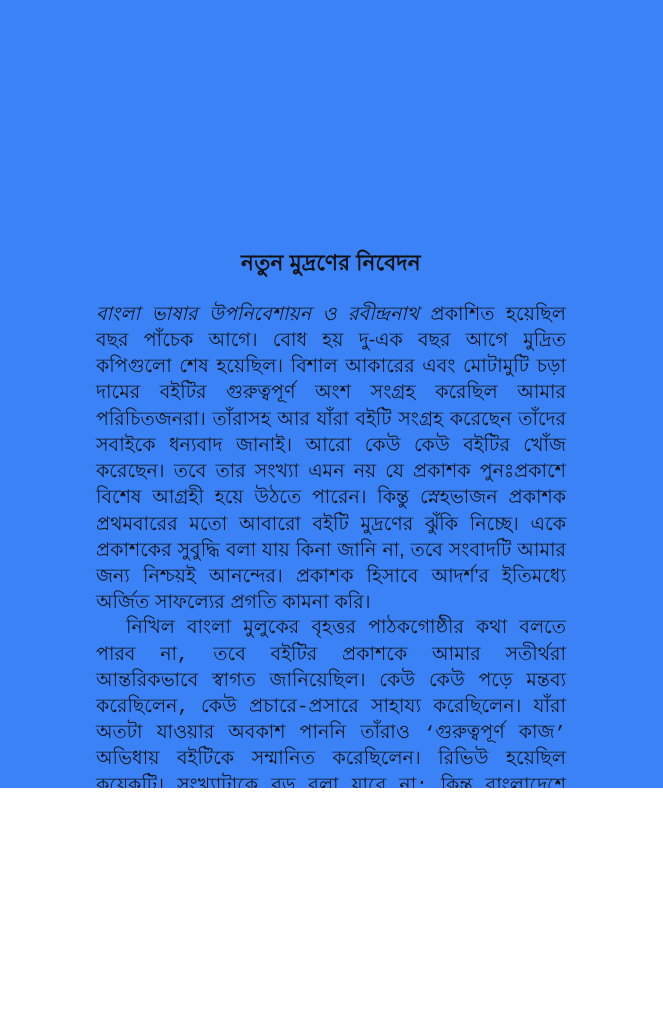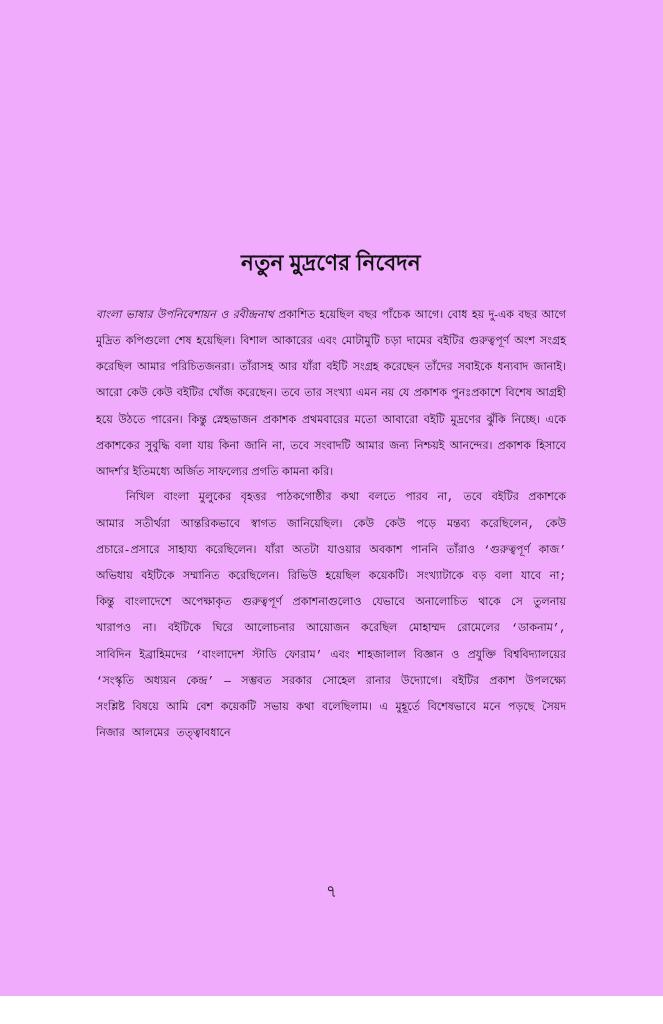--- a/index.html
+++ b/index.html
@@ -8,23 +8,23 @@
     padding: 0;
     background: #ffffff;
   }
   body {
     font-family: "Liberation Serif", "DejaVu Serif", serif;
   }
 
   .page {
     position: relative;
     width: 663px;
-    height: 996px;
+    height: 788px;
     margin: 0 auto;
-    background: #f0abfc;
+    background: #3b82f6;
     overflow: hidden;
     box-sizing: border-box;
   }
 
   
   .top-blank {
     height: 250px;
   }
 
   
@@ -41,21 +41,21 @@
     font-weight: 700;
     line-height: 1.25;
     color: #111111;
     margin: 0 0 24px 0;
     letter-spacing: 0.2px;
     font-family: "Liberation Sans", "DejaVu Sans", sans-serif;
   }
 
   .body-para {
     margin: 0;
-    font-size: 11px;
+    font-size: 19px;
     line-height: 26.2px;
     color: #131313;
     text-align: justify;
     text-justify: inter-word;
     word-spacing: 0.5px;
     font-family: "Liberation Sans", "DejaVu Sans", sans-serif;
     -webkit-font-smoothing: antialiased;
   }
 
   .body-para + .body-para {

